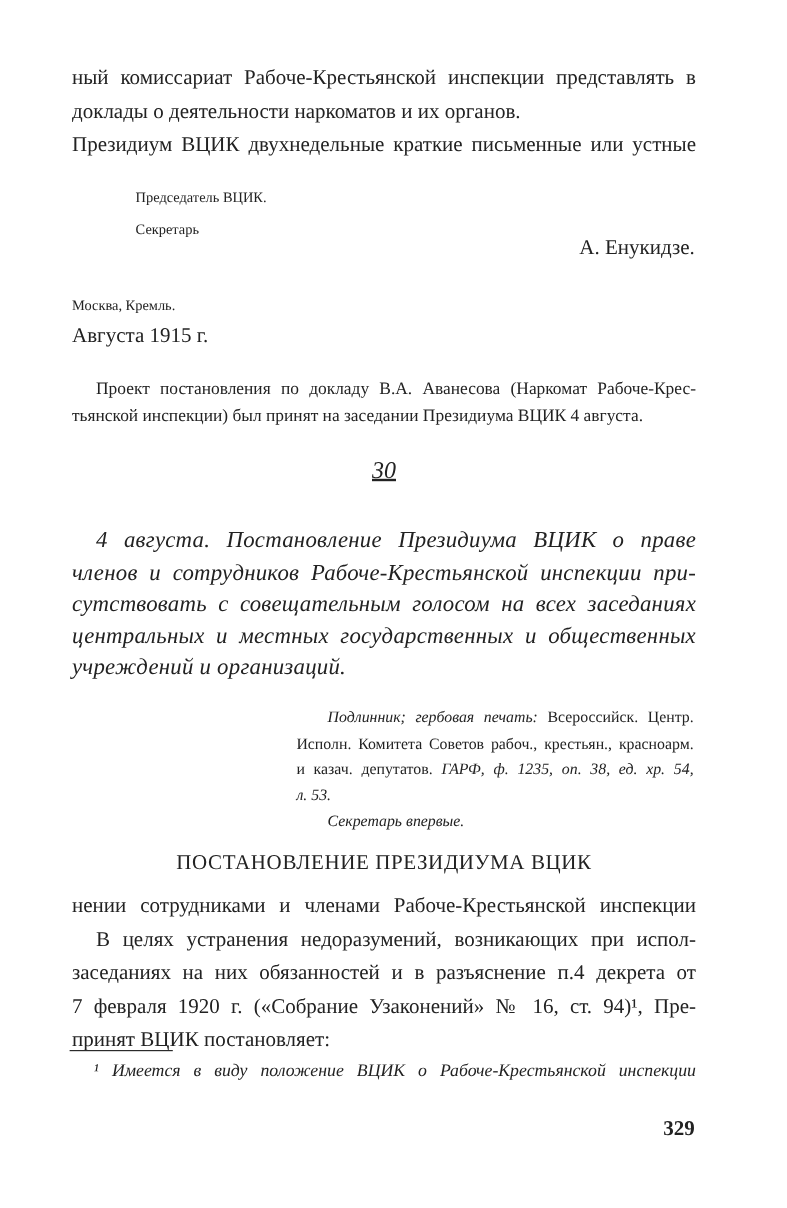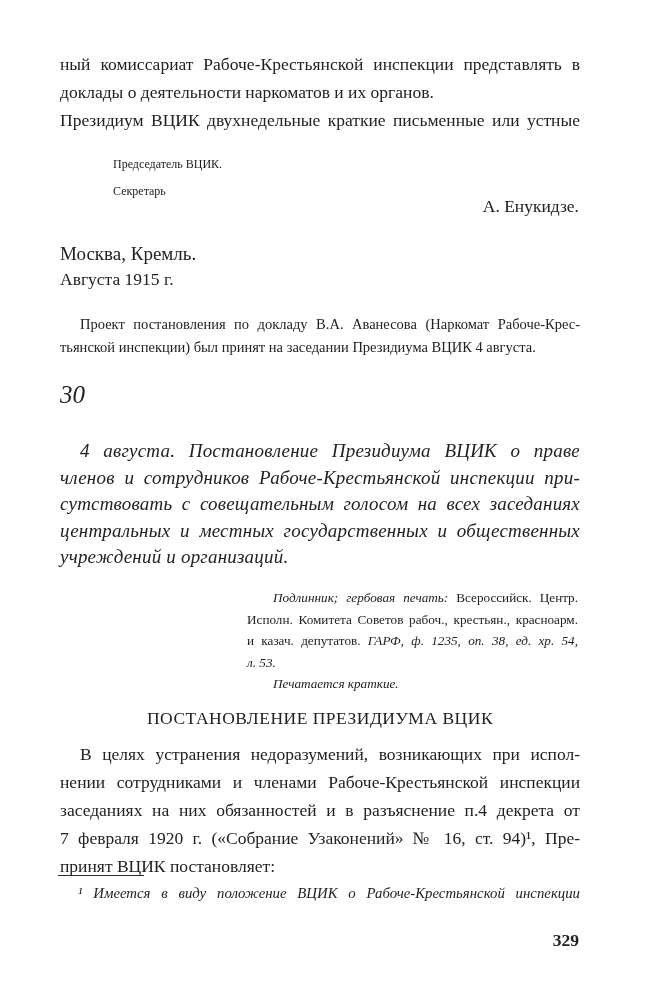--- a/index.html
+++ b/index.html
@@ -31,24 +31,24 @@
   .ind26 { padding-left: 26px; }
   .ind18 { padding-left: 18px; }
 
   .it { font-style: italic; }
   .rm { font-style: normal; }
 
   
   #closing-para   { left: 60px;  top: 50px;  width: 520px; font-size: 17.5px; line-height: 28px; }
   #signature      { left: 113px; top: 151px; font-size: 12px; line-height: 27px; }
   #signature-name { left: 60px;  top: 196px; width: 519px; font-size: 17.5px; text-align: right; }
-  #place-line     { left: 60px;  top: 241px; font-size: 19px; line-height: 26px; }
+  #place-line     { left: 60px;  top: 241px; font-size: 12px; line-height: 26px; }
   #date-line      { left: 60px;  top: 266px; font-size: 17.5px; line-height: 26px; }
   #editorial-note { left: 60px;  top: 313px; width: 520px; font-size: 14.5px; line-height: 22.5px; }
-  #doc-number     { left: 60px;  top: 381px; width: 520px; font-size: 25px; font-style: italic; text-align: left; }
+  #doc-number     { left: 60px;  top: 381px; width: 520px; font-size: 20px; font-style: italic; text-align: center; text-decoration: underline; }
   #headnote       { left: 60px;  top: 438px; width: 520px; font-size: 19px; font-style: italic; line-height: 26.5px; letter-spacing: 0.2px; }
   #source-note    { left: 247px; top: 587px; width: 331px; font-size: 13.2px; line-height: 21.5px; }
   #section-heading{ left: 60px;  top: 708px; width: 520px; font-size: 17.5px; text-align: center; letter-spacing: 0.5px; }
   #decree-body    { left: 60px;  top: 740px; width: 520px; font-size: 17.5px; line-height: 28px; }
   #footnote-rule  { left: 58px;  top: 875px; width: 86px;  border-top: 1.5px solid #2b2b2b; }
   #footnote       { left: 60px;  top: 882px; width: 520px; font-size: 14.8px; font-style: italic; line-height: 22px; }
   #page-number    { left: 60px;  top: 930px; width: 519px; font-size: 17.5px; font-weight: bold; text-align: right; }
 </style>
 </head>
 <body>
@@ -83,28 +83,28 @@
     <div class="jline">сутствовать с совещательным голосом на всех заседаниях</div>
     <div class="jline">центральных и местных государственных и общественных</div>
     <div class="jline last">учреждений и организаций.</div>
   </div>
 
   <div id="source-note" class="abs">
     <div class="jline ind26"><span class="it">Подлинник; гербовая печать:</span> <span class="rm">Всероссийск. Центр.</span></div>
     <div class="jline">Исполн. Комитета Советов рабоч., крестьян., красноарм.</div>
     <div class="jline"><span class="rm">и казач. депутатов.</span> <span class="it">ГАРФ, ф. 1235, оп. 38, ед. хр. 54,</span></div>
     <div class="jline last it">л. 53.</div>
-    <div class="jline last it ind26">Печатается краткие.</div>
+    <div class="jline last it ind26">Секретарь впервые.</div>
   </div>
 
   <div id="section-heading" class="abs">ПОСТАНОВЛЕНИЕ ПРЕЗИДИУМА ВЦИК</div>
 
   <div id="decree-body" class="abs">
+    <div class="jline">нении сотрудниками и членами Рабоче-Крестьянской инспекции</div>
     <div class="jline ind20">В целях устранения недоразумений, возникающих при испол-</div>
-    <div class="jline">нении сотрудниками и членами Рабоче-Крестьянской инспекции</div>
     <div class="jline">заседаниях на них обязанностей и в разъяснение п.4 декрета от</div>
     <div class="jline">7 февраля 1920 г. («Собрание Узаконений» № 16, ст. 94)¹, Пре-</div>
     <div class="jline last">принят ВЦИК постановляет:</div>
   </div>
 
   <div id="footnote-rule" class="abs"></div>
   <div id="footnote" class="abs">
     <div class="jline ind18">¹ Имеется в виду положение ВЦИК о Рабоче-Крестьянской инспекции</div>
   </div>
 

